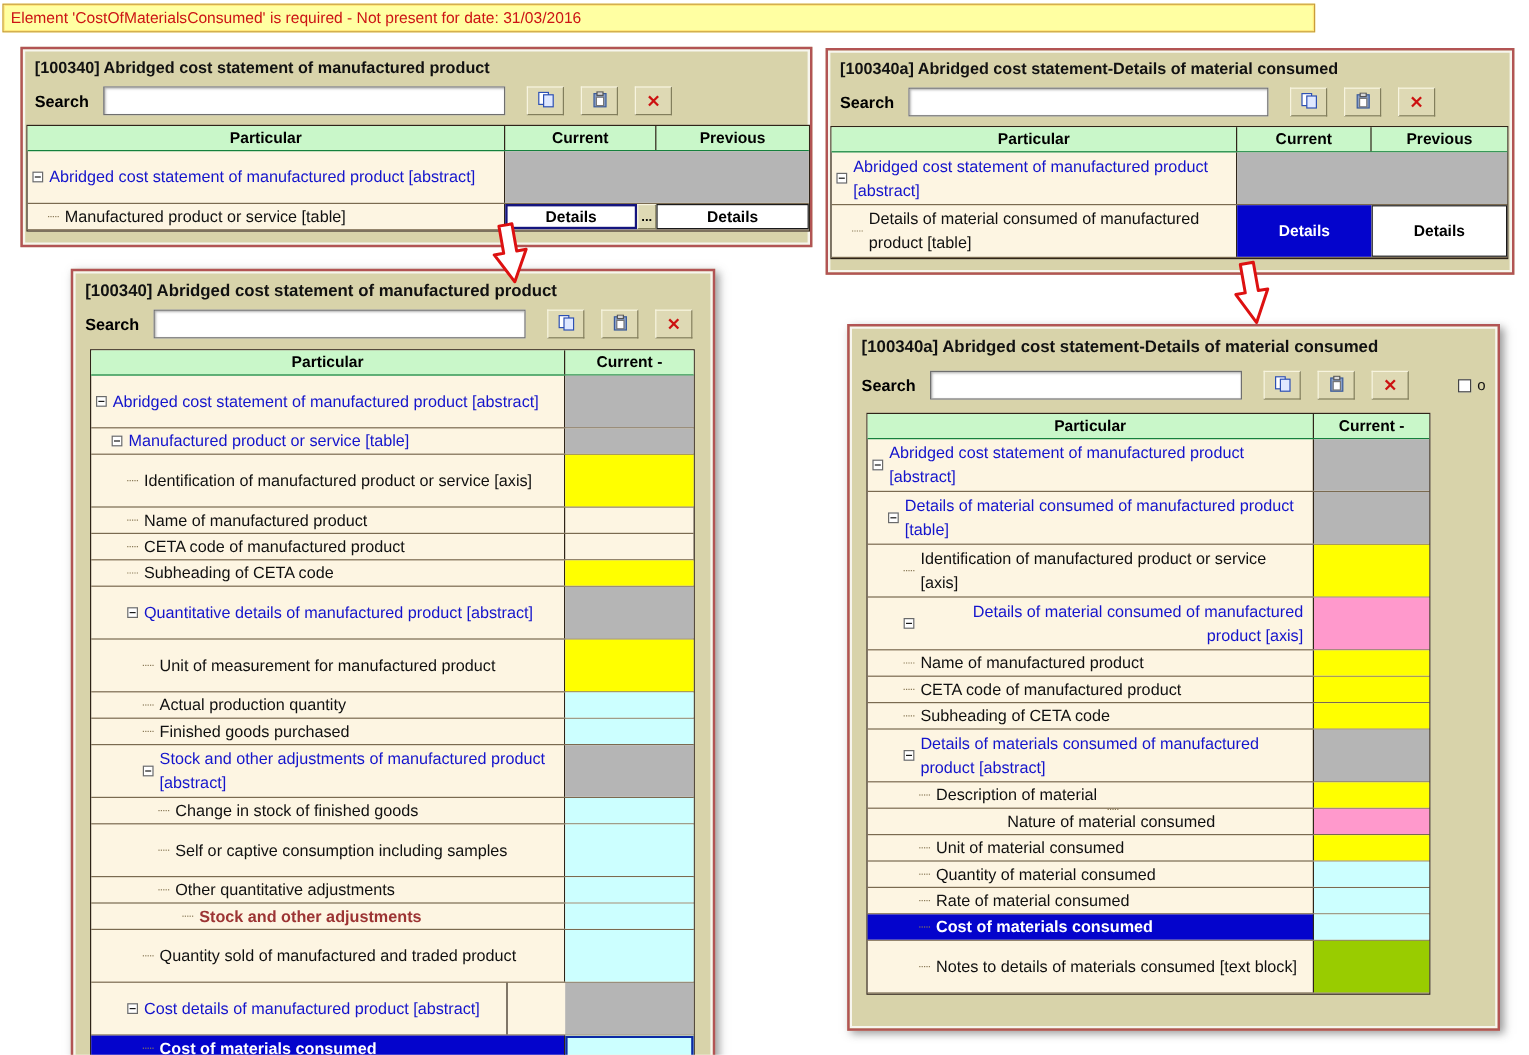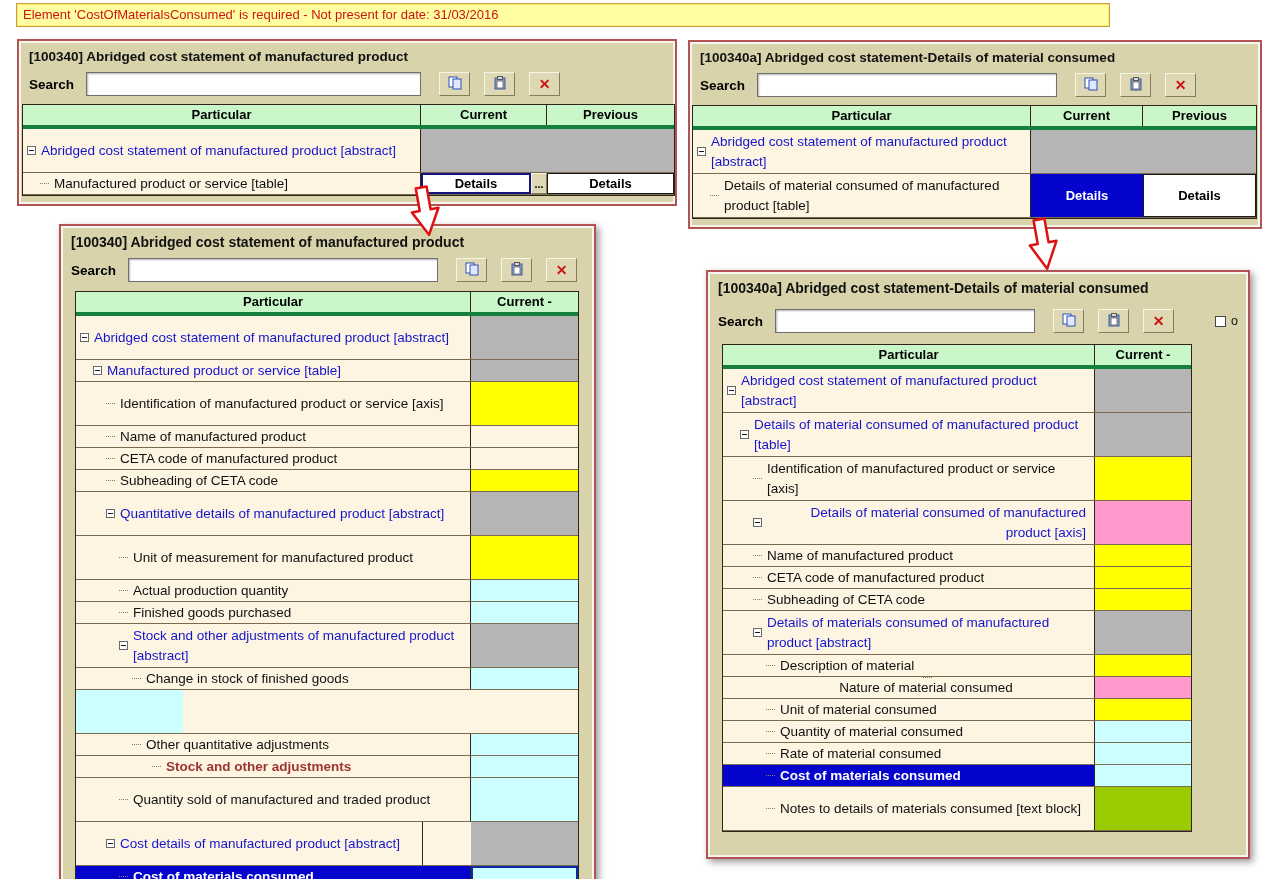--- a/index.html
+++ b/index.html
@@ -1,19 +1,19 @@
 <!DOCTYPE html>
 <html><head>
 <meta charset="utf-8">
 <style>
   *{margin:0;padding:0;box-sizing:border-box}
   html,body{width:1274px;height:879px}
   body{font-family:"Liberation Sans",sans-serif;background:#ffffff;position:relative;overflow:hidden}
 
-  .banner{position:absolute;left:16px;top:3px;width:1094px;height:24px;background:#ffffa2;
+  .banner{position:absolute;left:2px;top:3px;width:1094px;height:24px;background:#ffffa2;
     border:1px solid #c89b3c;box-shadow:inset 0 0 0 1px #ffe87a;color:#cc1414;
     font-size:13px;line-height:21px;padding-left:6px;white-space:nowrap;overflow:hidden}
 
   .panel{position:absolute;background:#d8d3aa;border:2px solid #b25454;overflow:hidden;
     box-shadow:inset 0 0 0 2px rgba(255,255,255,.8)}
   .panel.shadowed{box-shadow:3px 3px 7px rgba(70,70,70,.55), inset 0 0 0 2px rgba(255,255,255,.8)}
 
   #panel-top-left{left:17px;top:39px;width:660px;height:167px}
   #panel-top-right{left:688px;top:40px;width:574px;height:189px}
   #panel-bottom-left{left:59px;top:224px;width:537px;height:662px}
@@ -38,21 +38,21 @@
   .tb-btn{width:31px;height:24px;background:#ded9b4;border:1px solid;
     border-color:#f7f4df #827e5c #827e5c #f7f4df;display:flex;align-items:center;
     justify-content:center;cursor:default}
 
   .grid{background:#fdf5e2;border:1px solid #2f2418}
   #panel-top-left .grid{margin:7px 3px 0;width:653px}
   #panel-top-right .grid{margin:7px 2px 0;width:565px}
   #panel-bottom-left .grid{margin:8px 0 0 14px;width:504px}
   #panel-bottom-right .grid{margin:10px 0 0 14px;width:470px}
 
-  .grid-header{display:flex;background:#c9f7c9;border-bottom:4px solid #15803d}
+  .grid-header{display:flex;background:#c9f7c9;border-bottom:1px solid #15803d}
   .gh-cell{height:20px;line-height:19px;text-align:center;font-weight:bold;font-size:13px;
     border-right:1px solid #2f2418}
   .gh-cell:last-child{border-right:none}
 
   .tree-row{display:flex;border-bottom:1px solid #7a6a50}
   .p-cell{display:flex;align-items:center;font-size:13.5px;border-right:1px solid #2f2418;line-height:20px}
   .p-text{padding-right:8px}
   .t-blue{color:#1414cc}
   .t-black{color:#101010}
   .t-maroon{color:#9c3434;font-weight:bold}
@@ -301,20 +301,24 @@
         <div class="v-cell" style="width: 107px; background: rgb(181, 181, 181);"></div>
       </div>
       <div class="tree-row" style="height: 22px;">
         <div class="p-cell t-black" style="width: 395px; padding-left: 56px;">
           <span class="tree-dash"></span>
           <span class="p-text">Change in stock of finished goods</span>
         </div>
         <div class="v-cell" style="width: 107px; background: rgb(204, 255, 255);"></div>
       </div>
       <div class="tree-row" style="height: 44px;">
+        <div class="p-cell t-black" style="width: 395px; padding-left: 56px;">
+          <span class="tree-dash"></span>
+          <span class="p-text">Self or captive consumption including samples</span>
+        </div>
         <div class="v-cell" style="width: 107px; background: rgb(204, 255, 255);"></div>
       </div>
       <div class="tree-row" style="height: 22px;">
         <div class="p-cell t-black" style="width: 395px; padding-left: 56px;">
           <span class="tree-dash"></span>
           <span class="p-text">Other quantitative adjustments</span>
         </div>
         <div class="v-cell" style="width: 107px; background: rgb(204, 255, 255);"></div>
       </div>
       <div class="tree-row" style="height: 22px;">

